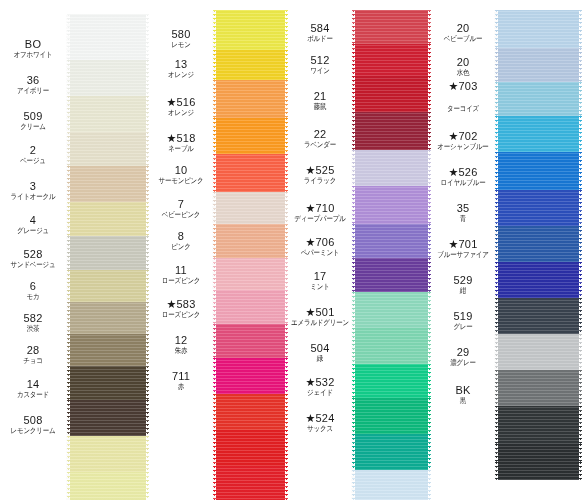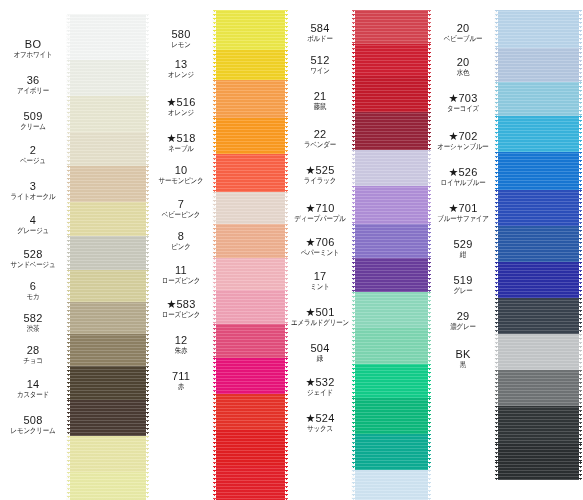--- a/index.html
+++ b/index.html
@@ -476,33 +476,37 @@
       <div class="label-strip">
         <div style="height: 10px;"></div>
         <div class="lbl" style="height: 34px;">
           <div class="code">20</div>
           <div class="jp">ベビーブルー</div>
         </div>
         <div class="lbl" style="height: 34px;">
           <div class="code">20</div>
           <div class="jp">水色</div>
         </div>
-        <div class="lbl" style="height: 36px;">
+        <div class="lbl" style="height: 36px; gap: 12px;">
           <div class="code starred">★703</div>
           <div class="jp">ターコイズ</div>
         </div>
         <div class="lbl" style="height: 38px;">
           <div class="code starred">★702</div>
           <div class="jp">オーシャンブルー</div>
         </div>
         <div class="lbl" style="height: 36px;">
           <div class="code starred">★526</div>
           <div class="jp">ロイヤルブルー</div>
         </div>
         <div class="lbl" style="height: 36px;">
+          <div class="code">35</div>
+          <div class="jp">青</div>
+        </div>
+        <div class="lbl" style="height: 36px;">
           <div class="code starred">★701</div>
           <div class="jp">ブルーサファイア</div>
         </div>
         <div class="lbl" style="height: 36px;">
           <div class="code">529</div>
           <div class="jp">紺</div>
         </div>
         <div class="lbl" style="height: 36px;">
           <div class="code">519</div>
           <div class="jp">グレー</div>

